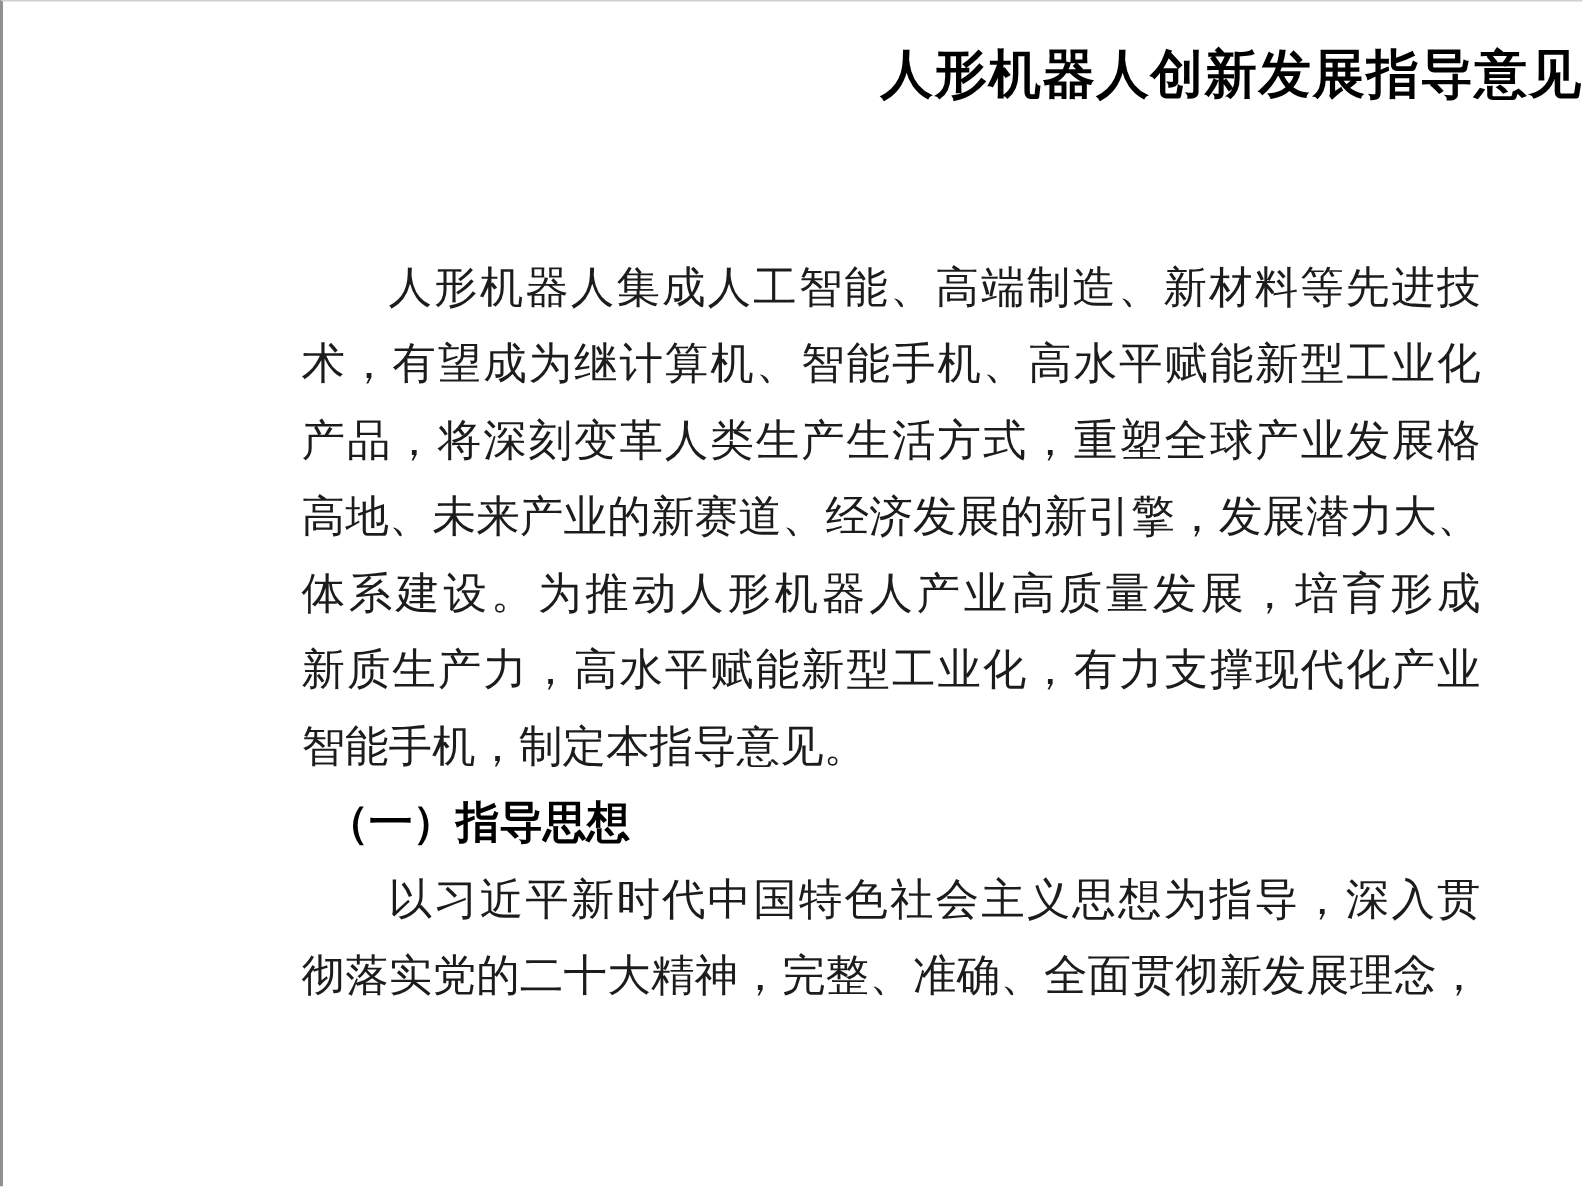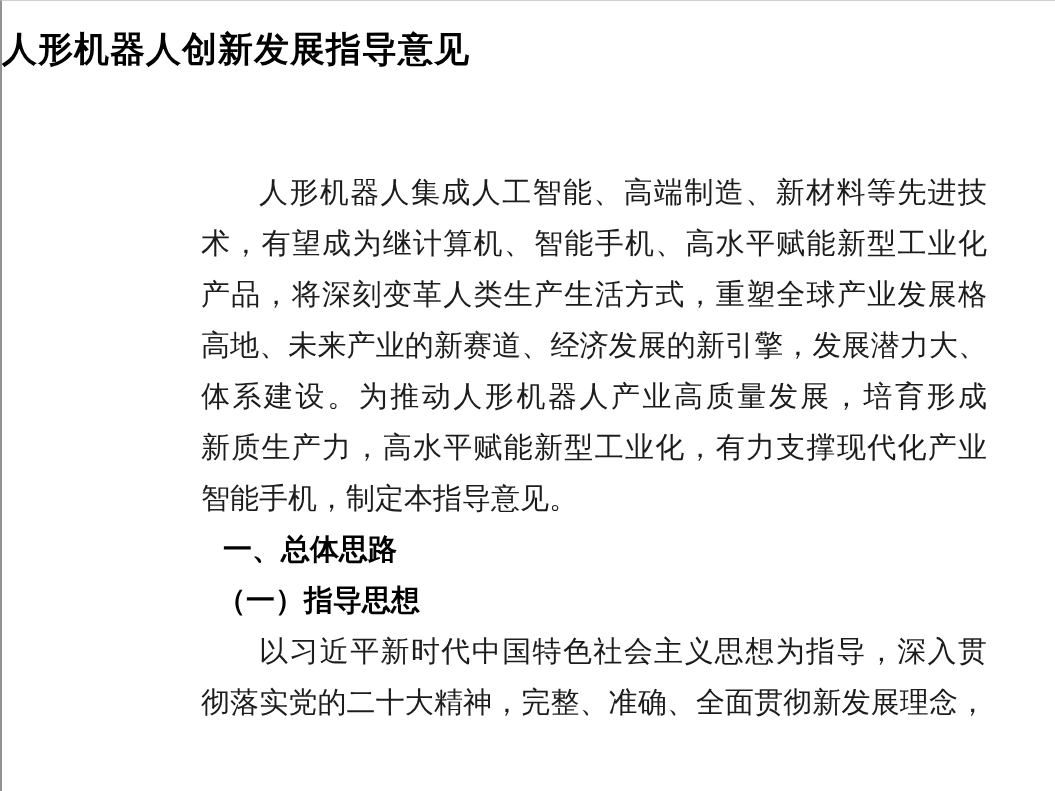--- a/index.html
+++ b/index.html
@@ -14,21 +14,21 @@
     box-sizing: border-box;
     background: #ffffff;
     border-left: 2px solid #919191;
     border-top: 1px solid #cfcfcf;
     overflow: hidden;
     font-family: "Liberation Serif", serif;
   }
   .doc-title {
     margin: 26px 0 0 0;
     padding: 0;
-    text-align: left;
+    text-align: right;
     font-family: "Liberation Serif", serif;
     font-size: 35px;
     font-weight: bold;
     color: #000000;
     letter-spacing: 1px;
     line-height: 1.3;
   }
   .doc-body {
     margin: 94px 0 0 163px;
     width: 822px;
@@ -72,19 +72,18 @@
 
   <div class="doc-body">
     <div class="line indent">人形机器人集成人工智能、高端制造、新材料等先进技</div>
     <div class="line">术，有望成为继计算机、智能手机、高水平赋能新型工业化</div>
     <div class="line">产品，将深刻变革人类生产生活方式，重塑全球产业发展格</div>
     <div class="line">高地、未来产业的新赛道、经济发展的新引擎，发展潜力大、</div>
     <div class="line">体系建设。为推动人形机器人产业高质量发展，培育形成</div>
     <div class="line">新质生产力，高水平赋能新型工业化，有力支撑现代化产业</div>
     <div class="line lastline">智能手机，制定本指导意见。</div>
 
-    <div class="heading1">一、总体思路</div>
     <div class="heading2">（一）指导思想</div>
 
     <div class="line indent">以习近平新时代中国特色社会主义思想为指导，深入贯</div>
     <div class="line">彻落实党的二十大精神，完整、准确、全面贯彻新发展理念，</div>
   </div>
 </div>
 
 </body></html>

